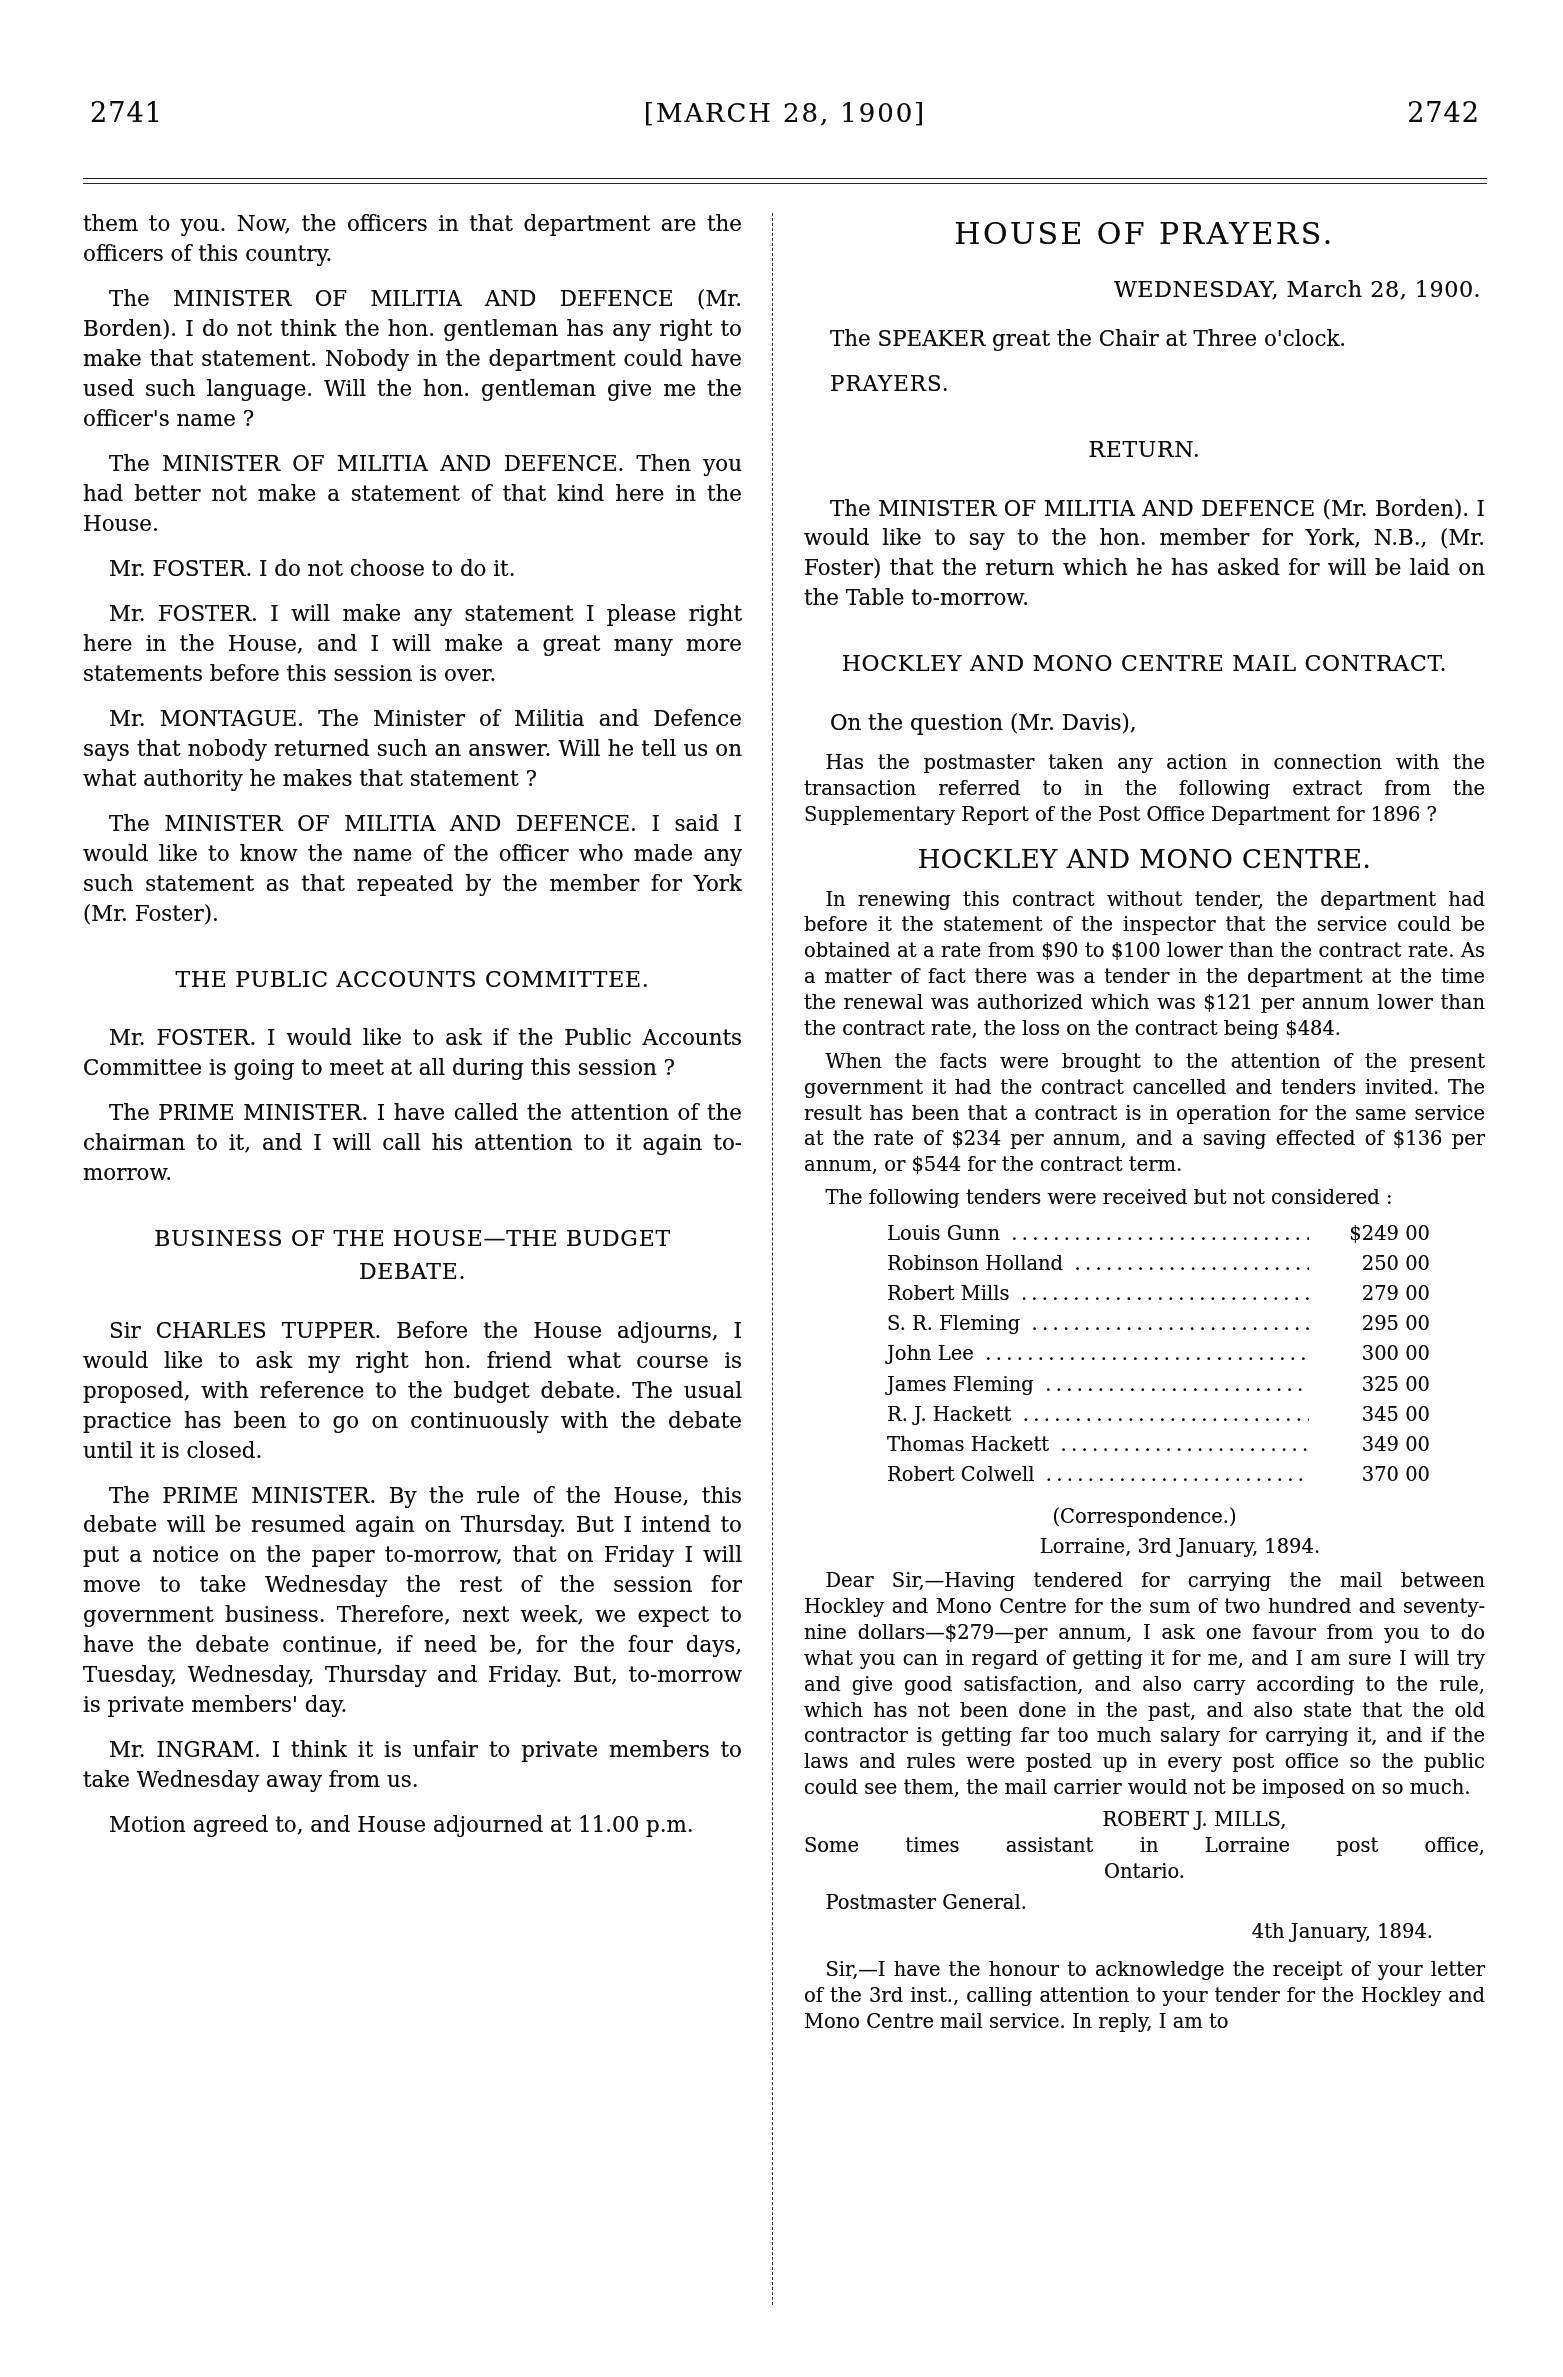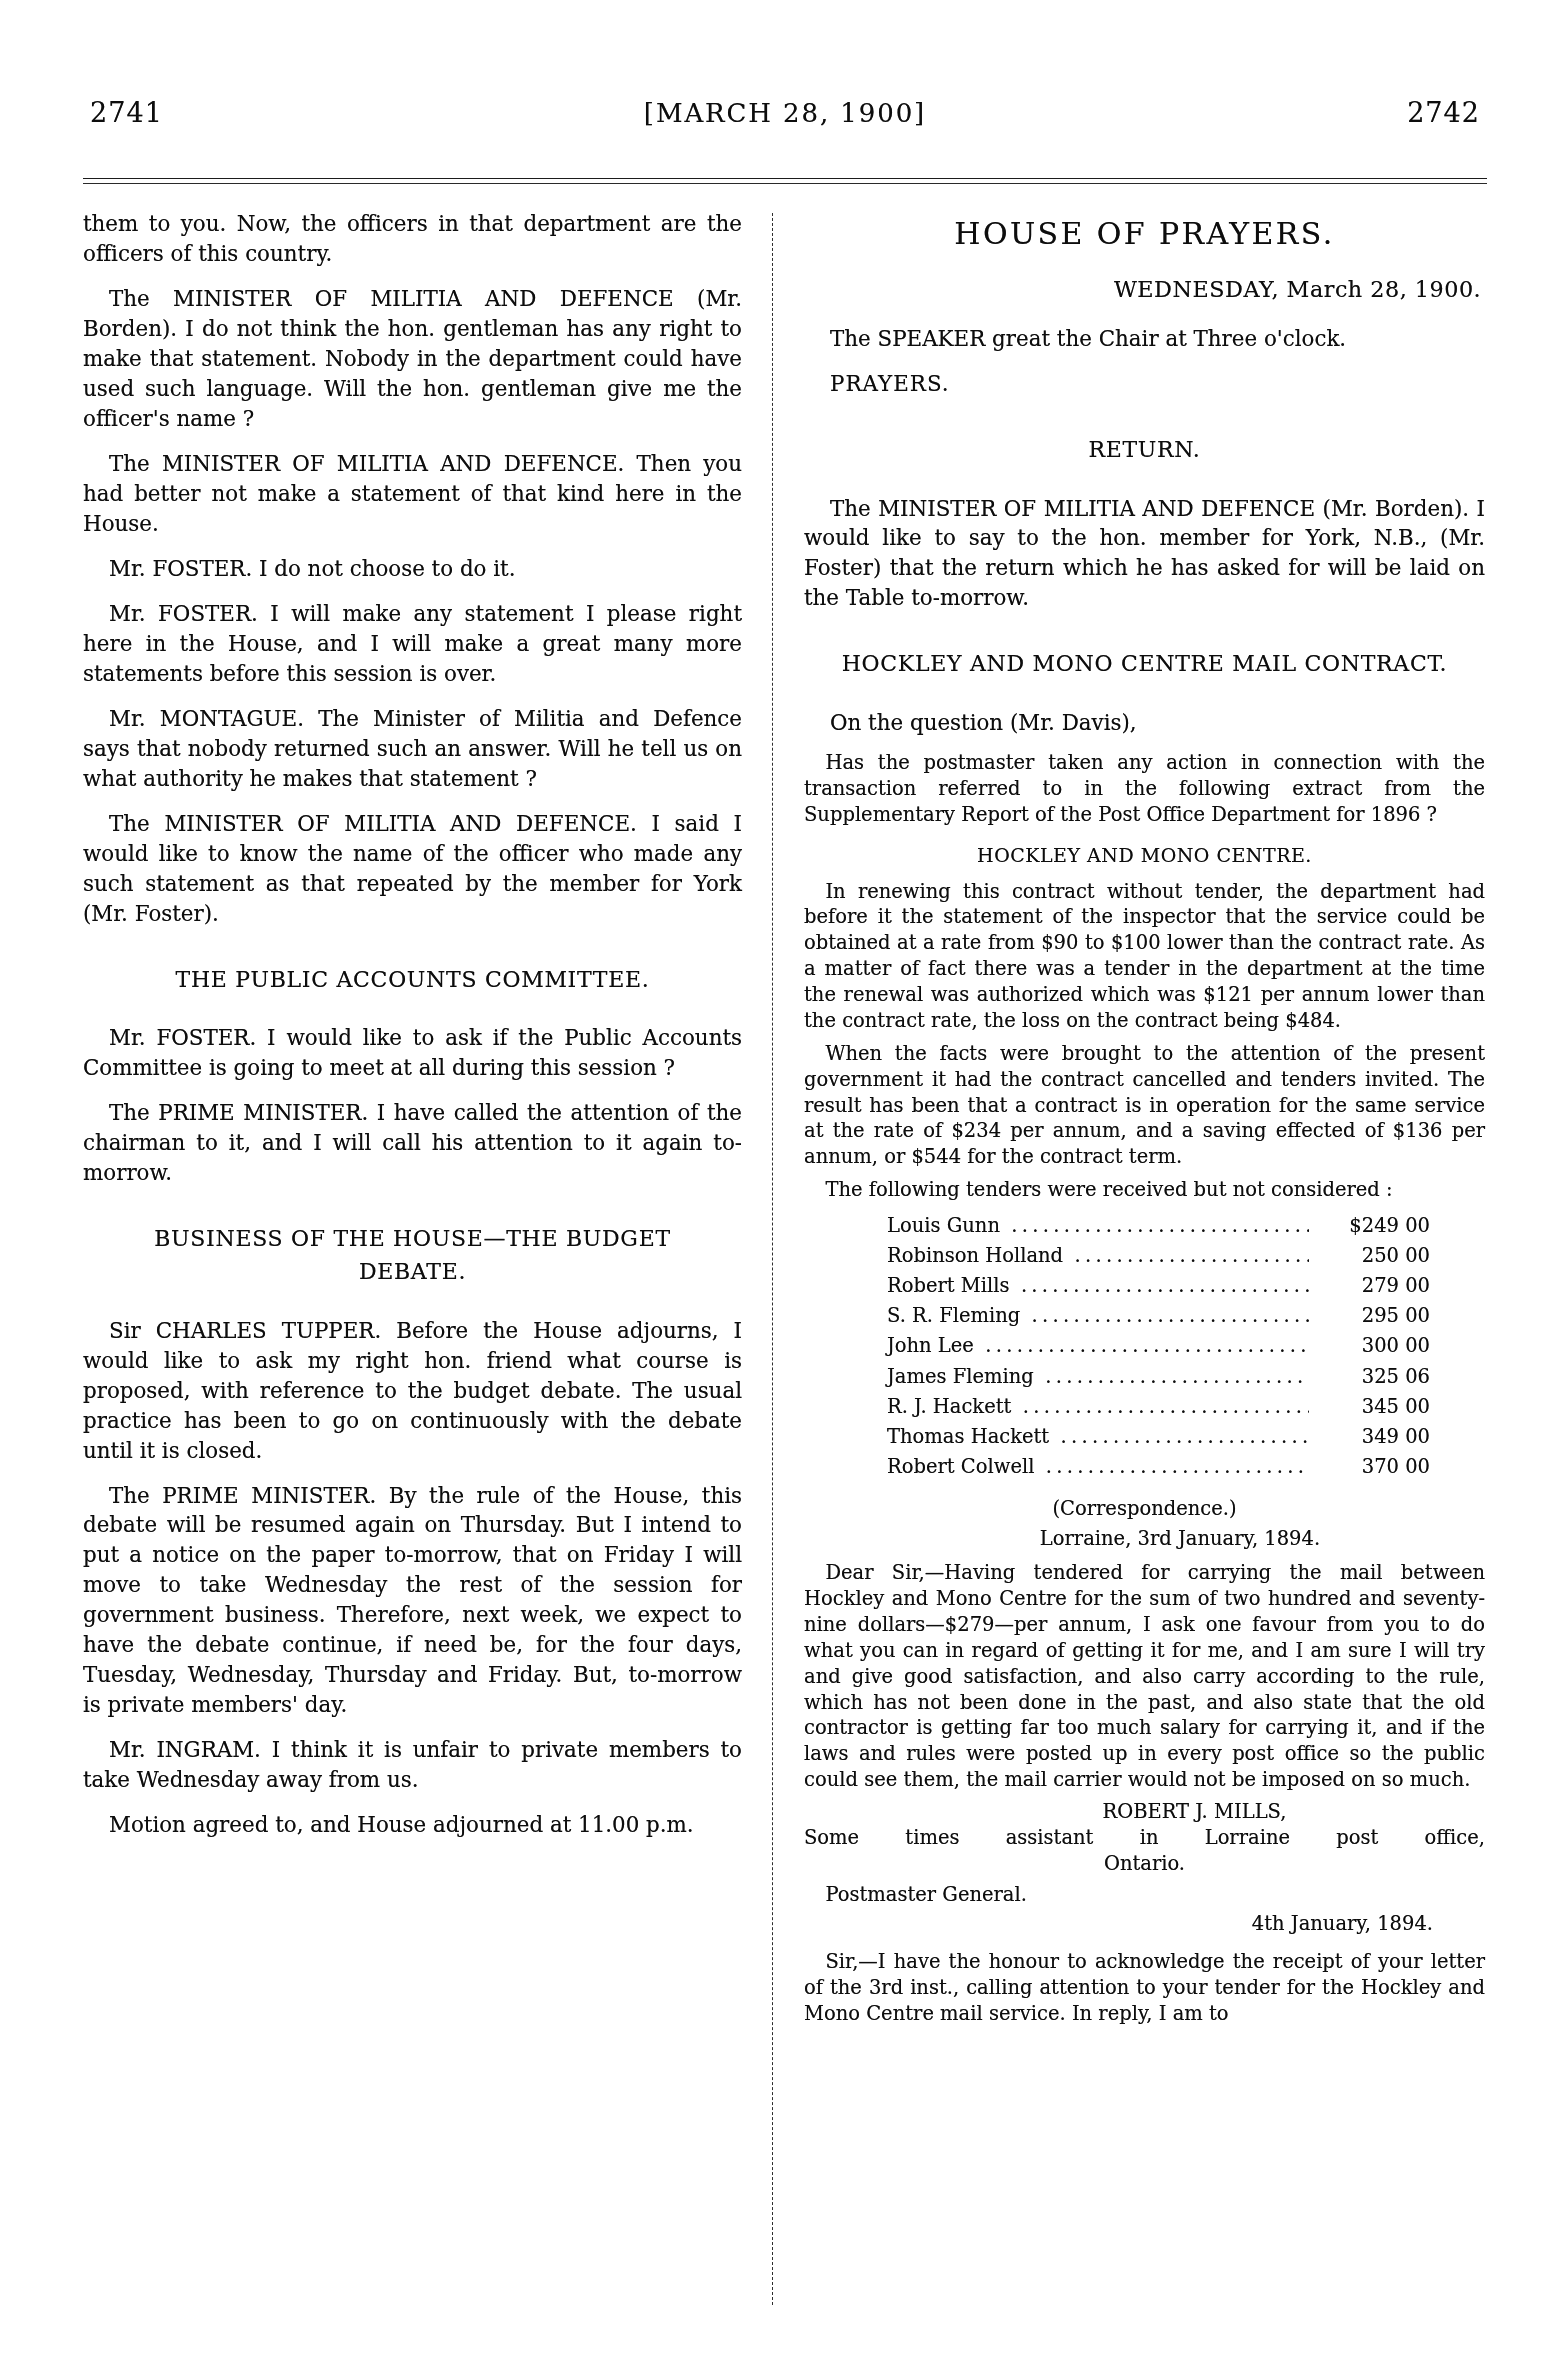--- a/index.html
+++ b/index.html
@@ -58,21 +58,21 @@
   .date-line { font-size: 22.3px; text-align: right; margin: 0 3.8px 22px 0; letter-spacing: 0.5px; }
   .prayers { letter-spacing: 1px; }
 
   
   .small-p {
     font-size: 19.5px; line-height: 1.33;
     text-align: justify; text-indent: 21.4px;
     margin: 0 0 6.7px 0;
   }
   .small-head {
-    font-size: 19px; font-weight: normal; text-align: center;
+    font-size: 26px; font-weight: normal; text-align: center;
     letter-spacing: 0.5px; margin: 16px 0 12.4px 0;
   }
   .q-intro { margin-bottom: 12.4px; }
 
   .tender-list { margin: 7.6px 0 14.3px 0; padding-left: 83px; padding-right: 55px; }
   .tender-row { display: flex; align-items: baseline; font-size: 19.5px; line-height: 1.55; }
   .t-name { white-space: nowrap; }
   .t-dots { flex: 1; overflow: hidden; white-space: nowrap; letter-spacing: 4.3px; margin: 0 8.6px 0 11.4px; }
   .t-amt { min-width: 112px; text-align: right; white-space: nowrap; }
 
@@ -154,21 +154,21 @@
           <span class="t-amt">295 00</span>
         </div>
         <div class="tender-row">
           <span class="t-name">John Lee</span>
           <span class="t-dots">............................................................</span>
           <span class="t-amt">300 00</span>
         </div>
         <div class="tender-row">
           <span class="t-name">James Fleming</span>
           <span class="t-dots">............................................................</span>
-          <span class="t-amt">325 06</span>
+          <span class="t-amt">325 00</span>
         </div>
         <div class="tender-row">
           <span class="t-name">R. J. Hackett</span>
           <span class="t-dots">............................................................</span>
           <span class="t-amt">345 00</span>
         </div>
         <div class="tender-row">
           <span class="t-name">Thomas Hackett</span>
           <span class="t-dots">............................................................</span>
           <span class="t-amt">349 00</span>

